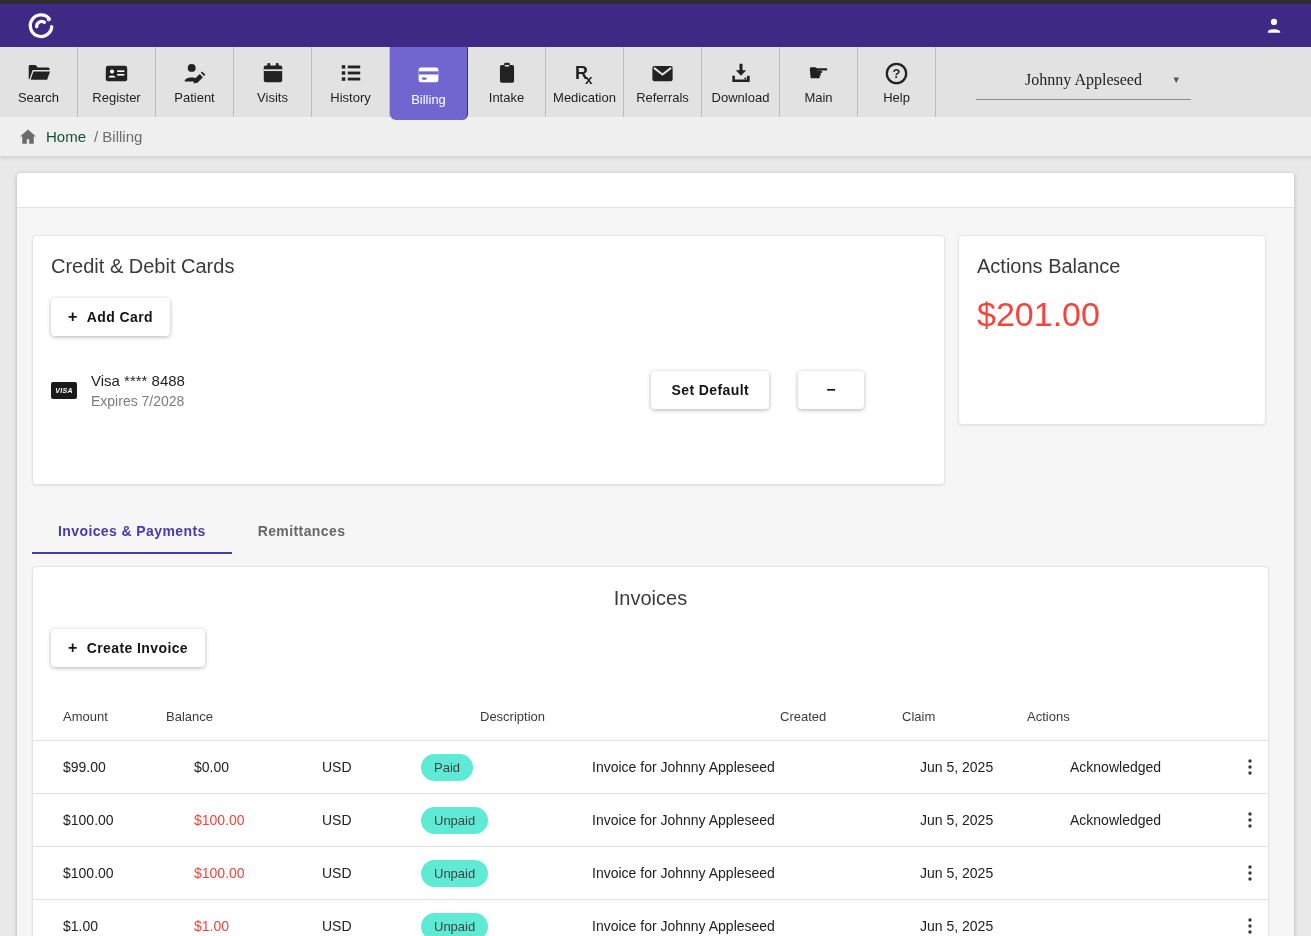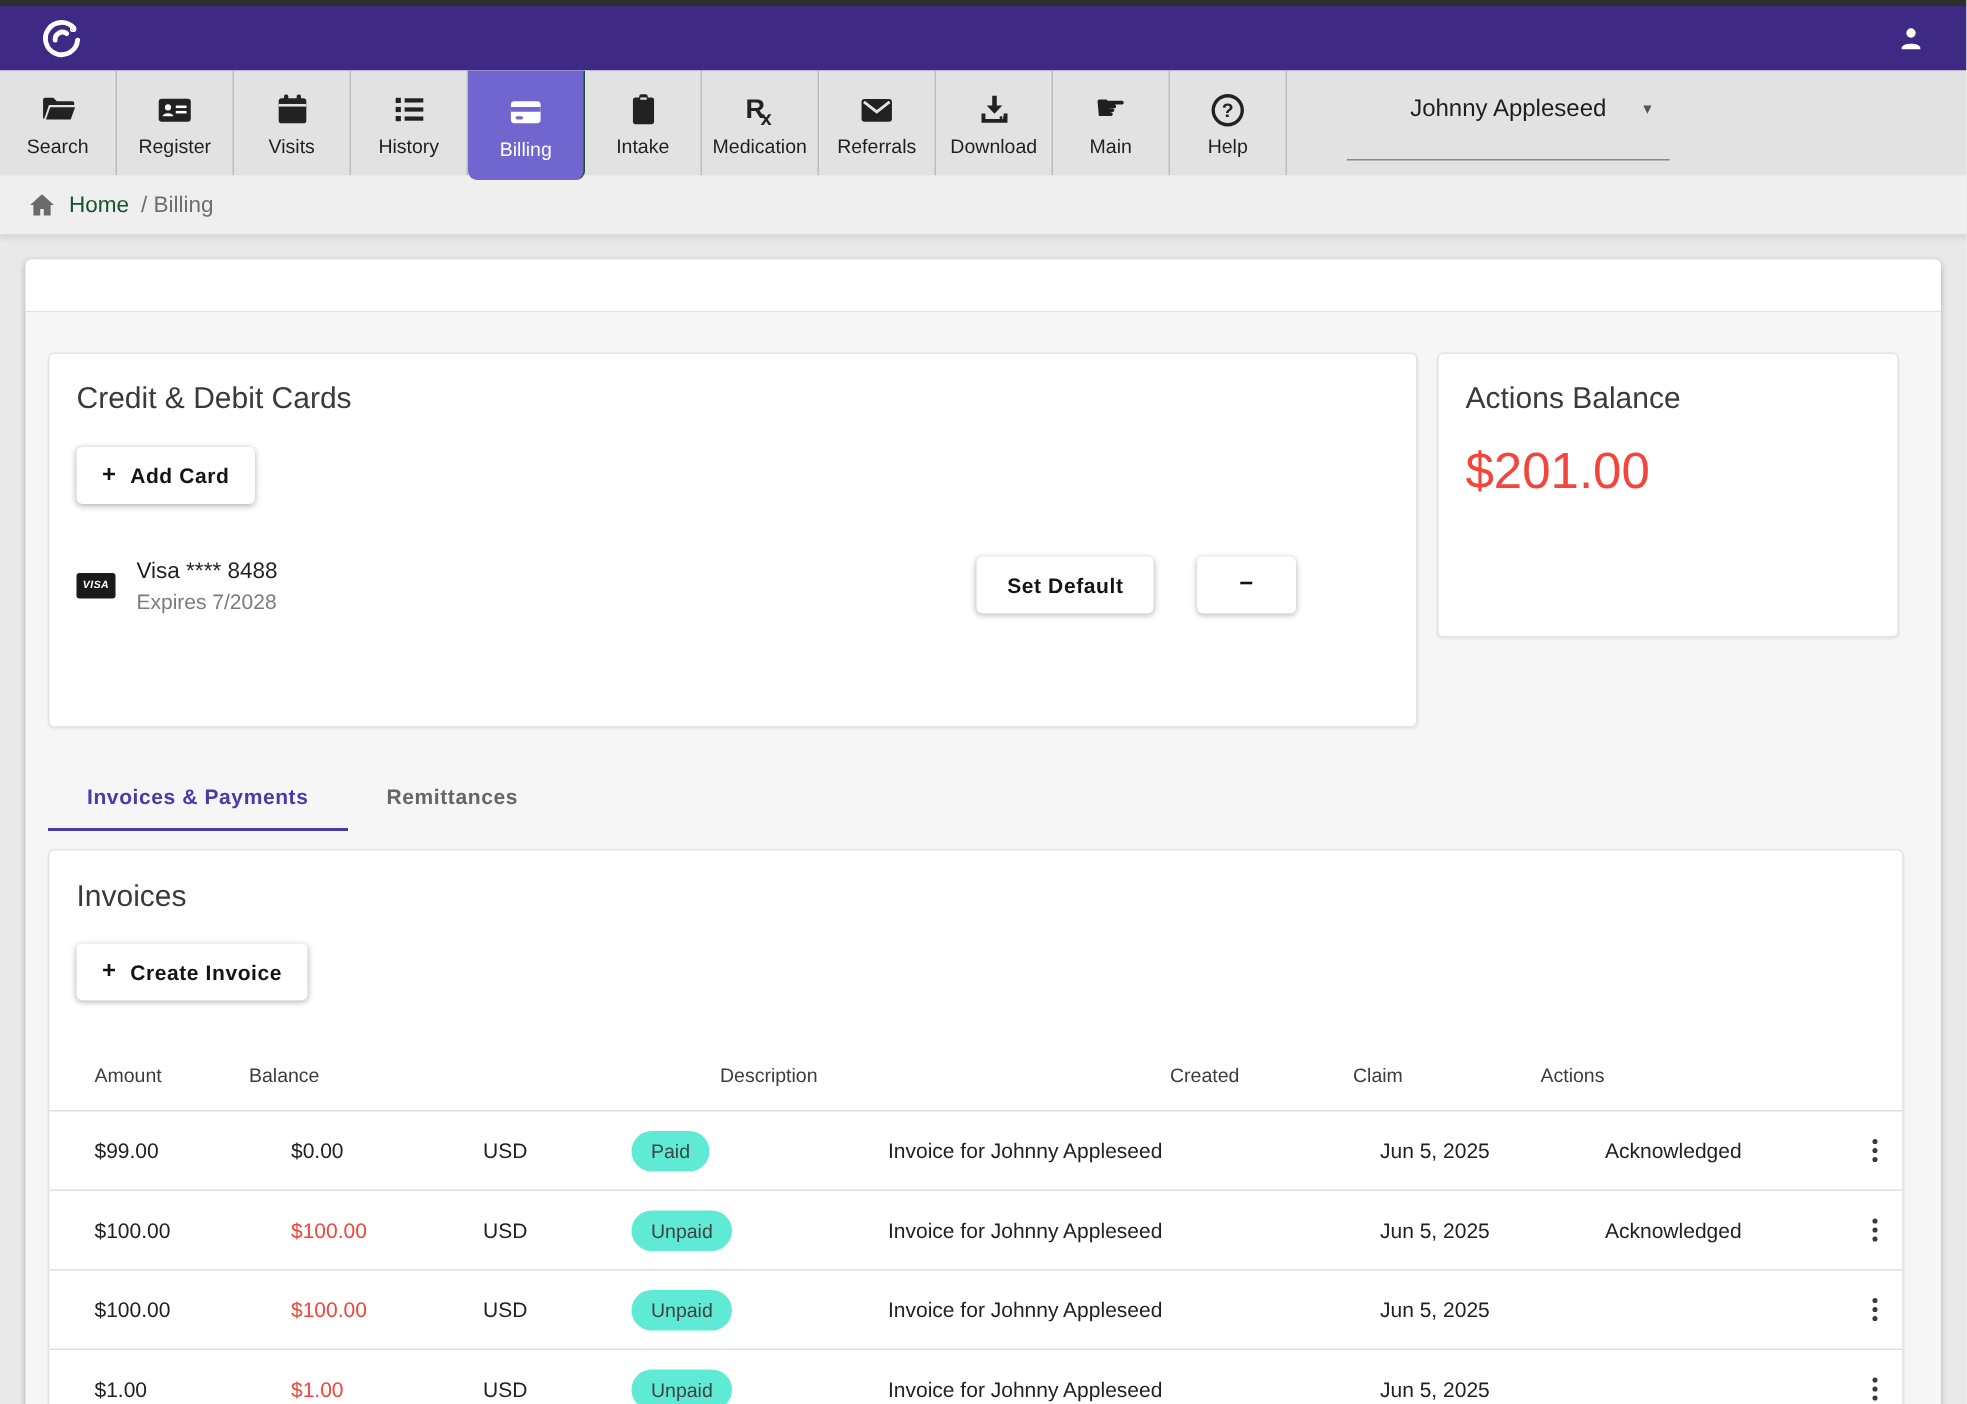--- a/index.html
+++ b/index.html
@@ -19,22 +19,22 @@
              justify-content:center; gap:3px; border-right:1px solid #bdbdbd;
              background:none; border-top:none; border-bottom:none; border-left:none;
              cursor:pointer; font-family:inherit; }
   .tb-item .ticon { height:28px; display:flex; align-items:center; justify-content:center; }
   .tb-item .tlabel { font-size:13px; color:#1f1f1f; }
   .tb-item.active { background:#7165d0; border-radius:0 0 6px 6px; height:73px;
                     border-right:1px solid #14532d; position:relative; z-index:2; }
   .tb-item.active .tlabel { color:#ffffff; }
   .hand-glyph { font-size:24px; color:#1f1f1f; line-height:1; }
   .user-select { margin-left:40px; width:215px; align-self:center; position:relative;
-                 border-bottom:1px solid #8a8a8a; padding:6px 0 24px 0; cursor:pointer;
-                 display:flex; align-items:center; justify-content:center; background:none; border-top:none; border-left:none; border-right:none; font-family:Liberation Sans, sans-serif; }
+                 border-bottom:1px solid #8a8a8a; padding:6px 0 10px 0; cursor:pointer;
+                 display:flex; align-items:center; justify-content:center; background:none; border-top:none; border-left:none; border-right:none; font-family:Liberation Serif, serif; }
   .user-select .sel-label { font-size:16px; color:#1d1d1d; }
   .user-select .caret { position:absolute; right:12px; top:8px; font-size:11px; color:#555; }
 
   
   .breadcrumb { height:40px; background:#efefef; display:flex; align-items:center;
                 padding:0 18px; gap:8px; border-bottom:1px solid #d6d6d6;
                 box-shadow:0 2px 3px rgba(0,0,0,0.08); position:relative; z-index:1; }
   .bc-home-link { display:flex; align-items:center; gap:8px; cursor:pointer;
                   text-decoration:none; }
   .bc-home-text { color:#14532d; font-size:15px; }
@@ -76,21 +76,21 @@
 
   
   .tabs { display:flex; margin-top:24px; }
   .tab { padding:14px 26px 13px 26px; font-size:14px; font-weight:700;
          letter-spacing:.4px; color:#666666; background:none; border:none;
          border-bottom:2px solid transparent; cursor:pointer; font-family:inherit; }
   .tab.active { color:#463cae; border-bottom-color:#463cae; }
 
   
   .invoices-card { margin-top:12px; width:1237px; padding:20px 0 0 0; min-height:390px; }
-  .invoices-card .card-title { padding:0 18px; }
+  .invoices-card .card-title { padding:0 18px;text-align:center; }
   .create-invoice-btn { margin:19px 0 0 18px; }
   .inv-table { margin-top:26px; }
   .inv-grid { display:grid;
               grid-template-columns:103px 100px 71px 143px 300px 122px 125px 124px 1fr;
               align-items:center; padding-left:30px; padding-right:10px; }
   .inv-head { height:47px; font-size:13px; color:#3c3c3c; }
   .inv-row { height:53px; border-top:1px solid #e0e0e0; font-size:14px; color:#212121;gap:28px; }
   .cell-red { color:#f4443b; }
   .chip { display:inline-block; background:#5eead4; border-radius:16px;
           padding:6px 13px; font-size:13px; color:#424242; }
@@ -137,20 +137,31 @@
         <circle cx="8" cy="10.3" r="1.8" fill="#ffffff"></circle>
         <path d="M4.9 15.6c0-2.4 6.2-2.4 6.2 0z" fill="#ffffff"></path>
         <rect x="12.6" y="9.2" width="6.4" height="1.5" fill="#ffffff"></rect>
         <rect x="12.6" y="12.4" width="6.4" height="1.5" fill="#ffffff"></rect>
       </svg>
     </span>
     <span class="tlabel">Register</span>
   </button>
   <button class="tb-item">
     <span class="ticon">
+      <svg width="27" height="27" viewBox="0 0 24 24" fill="#222222">
+        <circle cx="9.5" cy="7" r="3.5"></circle>
+        <path d="M3.2 19.2c0-4.8 12.6-4.8 12.6 0z"></path>
+        <path d="M16.6 12.4l2.9 2.9-4.9 4.9-3.5.6.6-3.5z"></path>
+        <path d="M17.6 11.4l1.2-1.2 2.9 2.9-1.2 1.2z"></path>
+      </svg>
+    </span>
+    <span class="tlabel">Patient</span>
+  </button>
+  <button class="tb-item">
+    <span class="ticon">
       <svg width="26" height="26" viewBox="0 0 24 24">
         <rect x="3.5" y="5" width="17" height="15.5" rx="1.8" fill="#222222"></rect>
         <rect x="6.8" y="2.8" width="2.6" height="4.4" rx="1" fill="#222222"></rect>
         <rect x="14.6" y="2.8" width="2.6" height="4.4" rx="1" fill="#222222"></rect>
         <rect x="3.5" y="8.6" width="17" height="1.6" fill="#e2e2e2"></rect>
       </svg>
     </span>
     <span class="tlabel">Visits</span>
   </button>
   <button class="tb-item">

